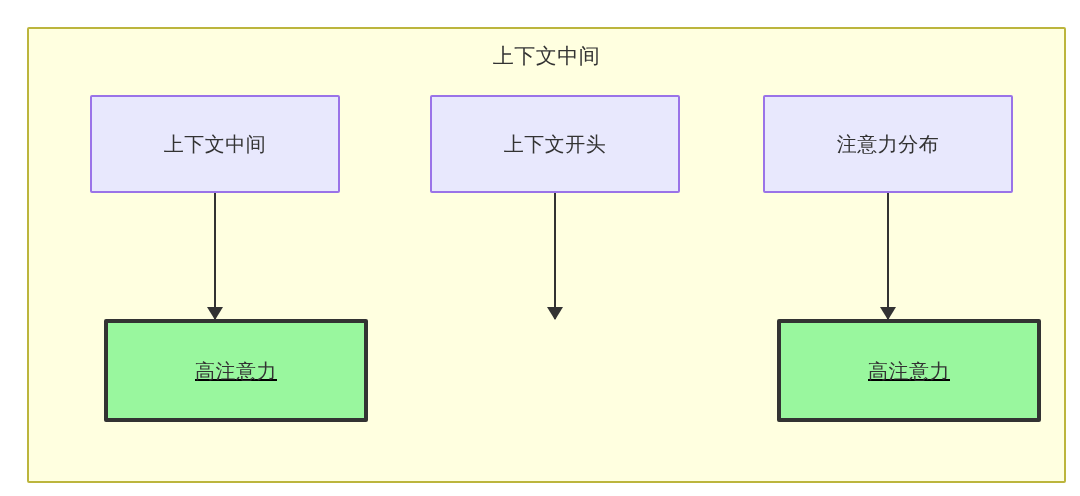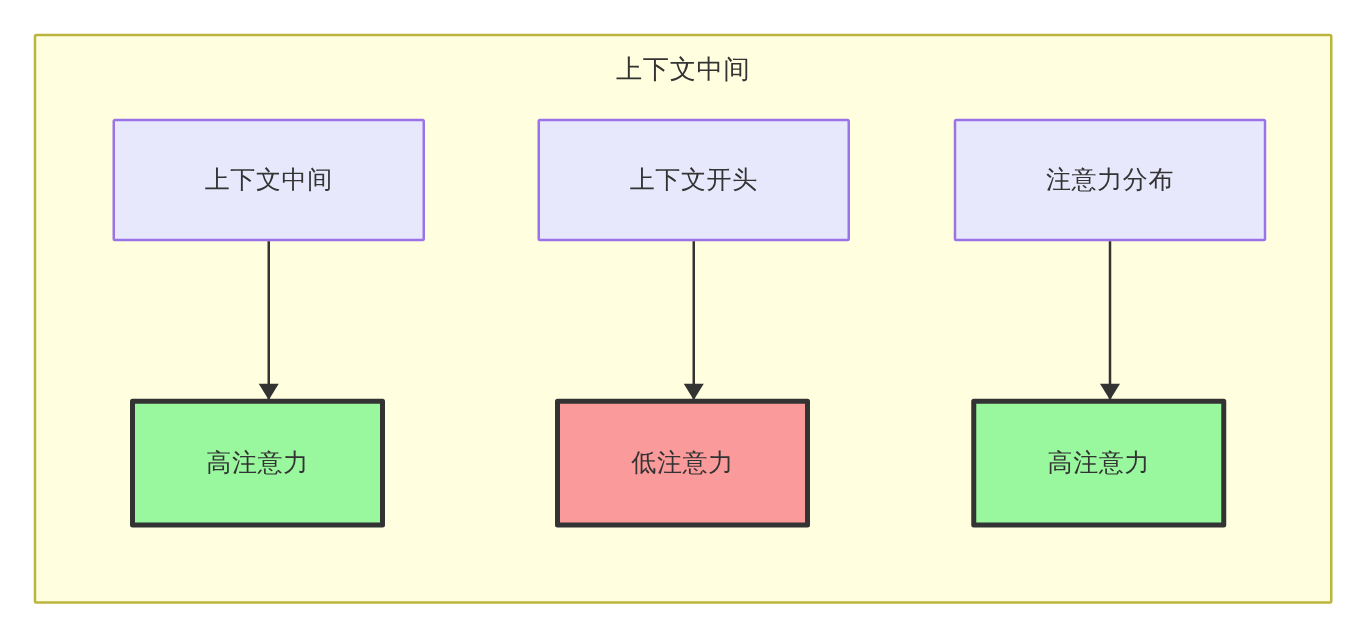--- a/index.html
+++ b/index.html
@@ -79,28 +79,29 @@
     color: #333333;
     letter-spacing: 0.5px;
     white-space: nowrap;
   }
 
   
   .node-bottom {
     position: absolute;
     top: 290px;
     left: 14px;
-    width: 204px;
+    width: 264px;
     height: 103px;
     box-sizing: border-box;
     border: 4px solid #333333;
     border-radius: 2px;
     display: flex;
     align-items: center;
     justify-content: center;
+    text-decoration: underline;
   }
   .node-bottom .node-label {
     font-size: 20px;
     line-height: 24px;
     color: #333333;
     letter-spacing: 0.5px;
     white-space: nowrap;
   }
   .fill-green { background: #99f79e; }
   .fill-red   { background: #fb9a9a; }
@@ -148,23 +149,20 @@
       </div>
     </div>
 
     <div class="column col-1">
       <div class="node-top">
         <span class="node-label">上下文开头</span>
       </div>
       <div class="connector">
         <span class="arrow-head"></span>
       </div>
-      <div class="node-bottom fill-red">
-        <span class="node-label">低注意力</span>
-      </div>
     </div>
 
     <div class="column col-2">
       <div class="node-top">
         <span class="node-label">注意力分布</span>
       </div>
       <div class="connector">
         <span class="arrow-head"></span>
       </div>
       <div class="node-bottom fill-green">

